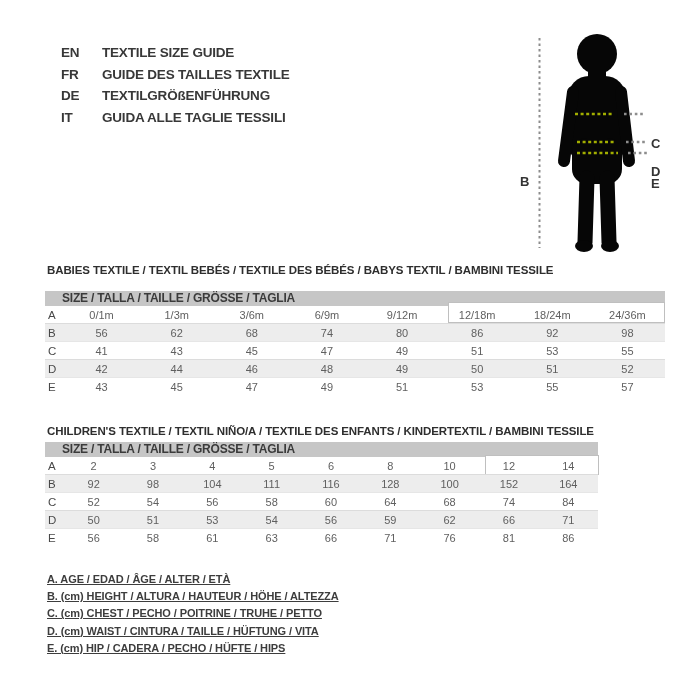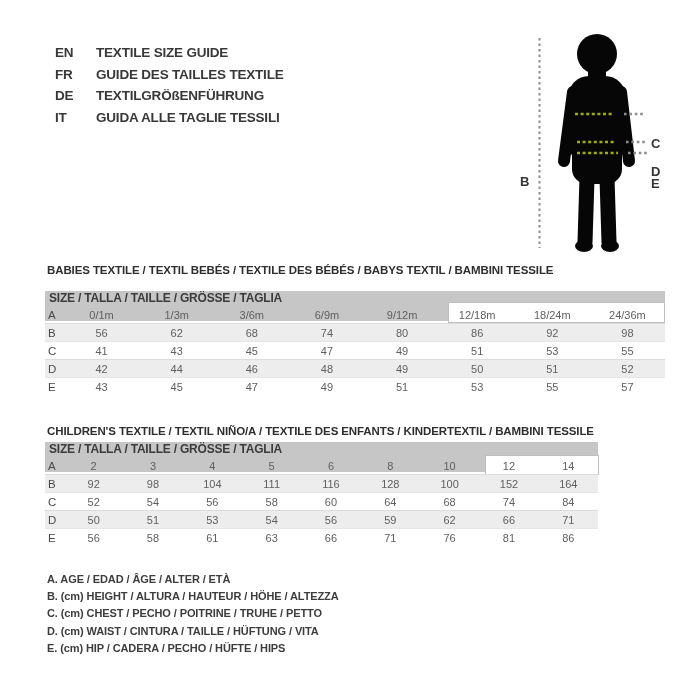--- a/index.html
+++ b/index.html
@@ -7,58 +7,58 @@
     width:700px;height:700px;background:#ffffff;position:relative;overflow:hidden;
     font-family:"Liberation Sans","DejaVu Sans",sans-serif;
     -webkit-font-smoothing:antialiased;
   }
   .abs{position:absolute;}
 
   
   .langs{left:55px;top:42px;}
   .lang-row{display:flex;line-height:21.5px;font-size:13.5px;font-weight:700;
     color:#383838;letter-spacing:-0.2px;}
-  .lang-code{width:41px;}
+  .lang-code{width:41px;margin-left:6px;}
 
   
   .figure{left:510px;top:30px;width:180px;height:235px;}
   .figure svg{position:absolute;left:0;top:0;}
   .fig-label{position:absolute;font-size:13px;font-weight:700;color:#343434;letter-spacing:-0.2px;}
   .lbl-b{left:10px;top:144px;}
   .lbl-c{left:141px;top:106px;}
   .lbl-d{left:141px;top:134px;}
   .lbl-e{left:141px;top:146px;}
 
   
   .tbl-block{left:45px;}
   .tbl-babies{top:264px;width:620px;height:130px;}
   .tbl-children{top:425px;width:553px;height:121px;}
   .tbl-title{position:absolute;left:2px;top:0;font-size:11.5px;font-weight:700;
     color:#2e2e2e;letter-spacing:-0.1px;white-space:nowrap;}
-  .size-bar{position:absolute;left:0;width:100%;height:30px;background:#c6c6c6;
+  .size-bar{position:absolute;left:0;width:100%;height:15px;background:#c6c6c6;
     z-index:0;font-size:12px;font-weight:700;color:#3b3b3b;line-height:15px;
-    padding-left:4px;box-sizing:border-box;letter-spacing:-0.2px;}
+    padding-left:17px;box-sizing:border-box;letter-spacing:-0.2px;}
   .tbl-babies .size-bar{top:27px;}
   .tbl-children .size-bar{top:17px;}
   .hl-box{position:absolute;background:#ffffff;border:1px solid #bfbfbf;z-index:1;box-sizing:border-box;}
   .tbl-babies .hl-box{left:403px;top:38px;width:217px;height:21px;}
   .tbl-children .hl-box{left:440px;top:30px;width:114px;height:20px;}
   table.sizes{position:absolute;left:0;z-index:2;border-collapse:collapse;table-layout:fixed;width:100%;}
   .tbl-babies table.sizes{top:42px;}
   .tbl-children table.sizes{top:32px;}
   table.sizes td{height:17px;padding:0;font-size:11px;color:#5f5f5f;text-align:center;
     border-bottom:1px solid #dcdcdc;vertical-align:middle;}
   table.sizes td.rowlabel{width:16px;text-align:left;padding-left:3px;color:#484848;font-size:11.5px;}
   table.sizes tr:nth-child(2) td,table.sizes tr:nth-child(4) td{background:#ededed;}
   table.sizes tr:nth-child(5) td{border-bottom:none;}
   table.sizes tr:nth-child(2) td,table.sizes tr:nth-child(4) td{border-bottom:1px solid #e6e6e6;}
 
   
   .legend{left:47px;top:571px;}
-  .legend-line{font-size:11px;font-weight:700;color:#3d3d3d;line-height:17.2px;letter-spacing:-0.1px;white-space:nowrap;}
+  .legend-line{font-size:11px;font-weight:700;color:#3d3d3d;line-height:17.2px;letter-spacing:-0.1px;white-space:nowrap;text-decoration:underline;}
 </style>
 </head>
 <body>
 
 <div class="abs langs">
   <div class="lang-row">
     <span class="lang-code">EN</span>
     <span class="lang-label">TEXTILE SIZE GUIDE</span>
   </div>
   <div class="lang-row">

